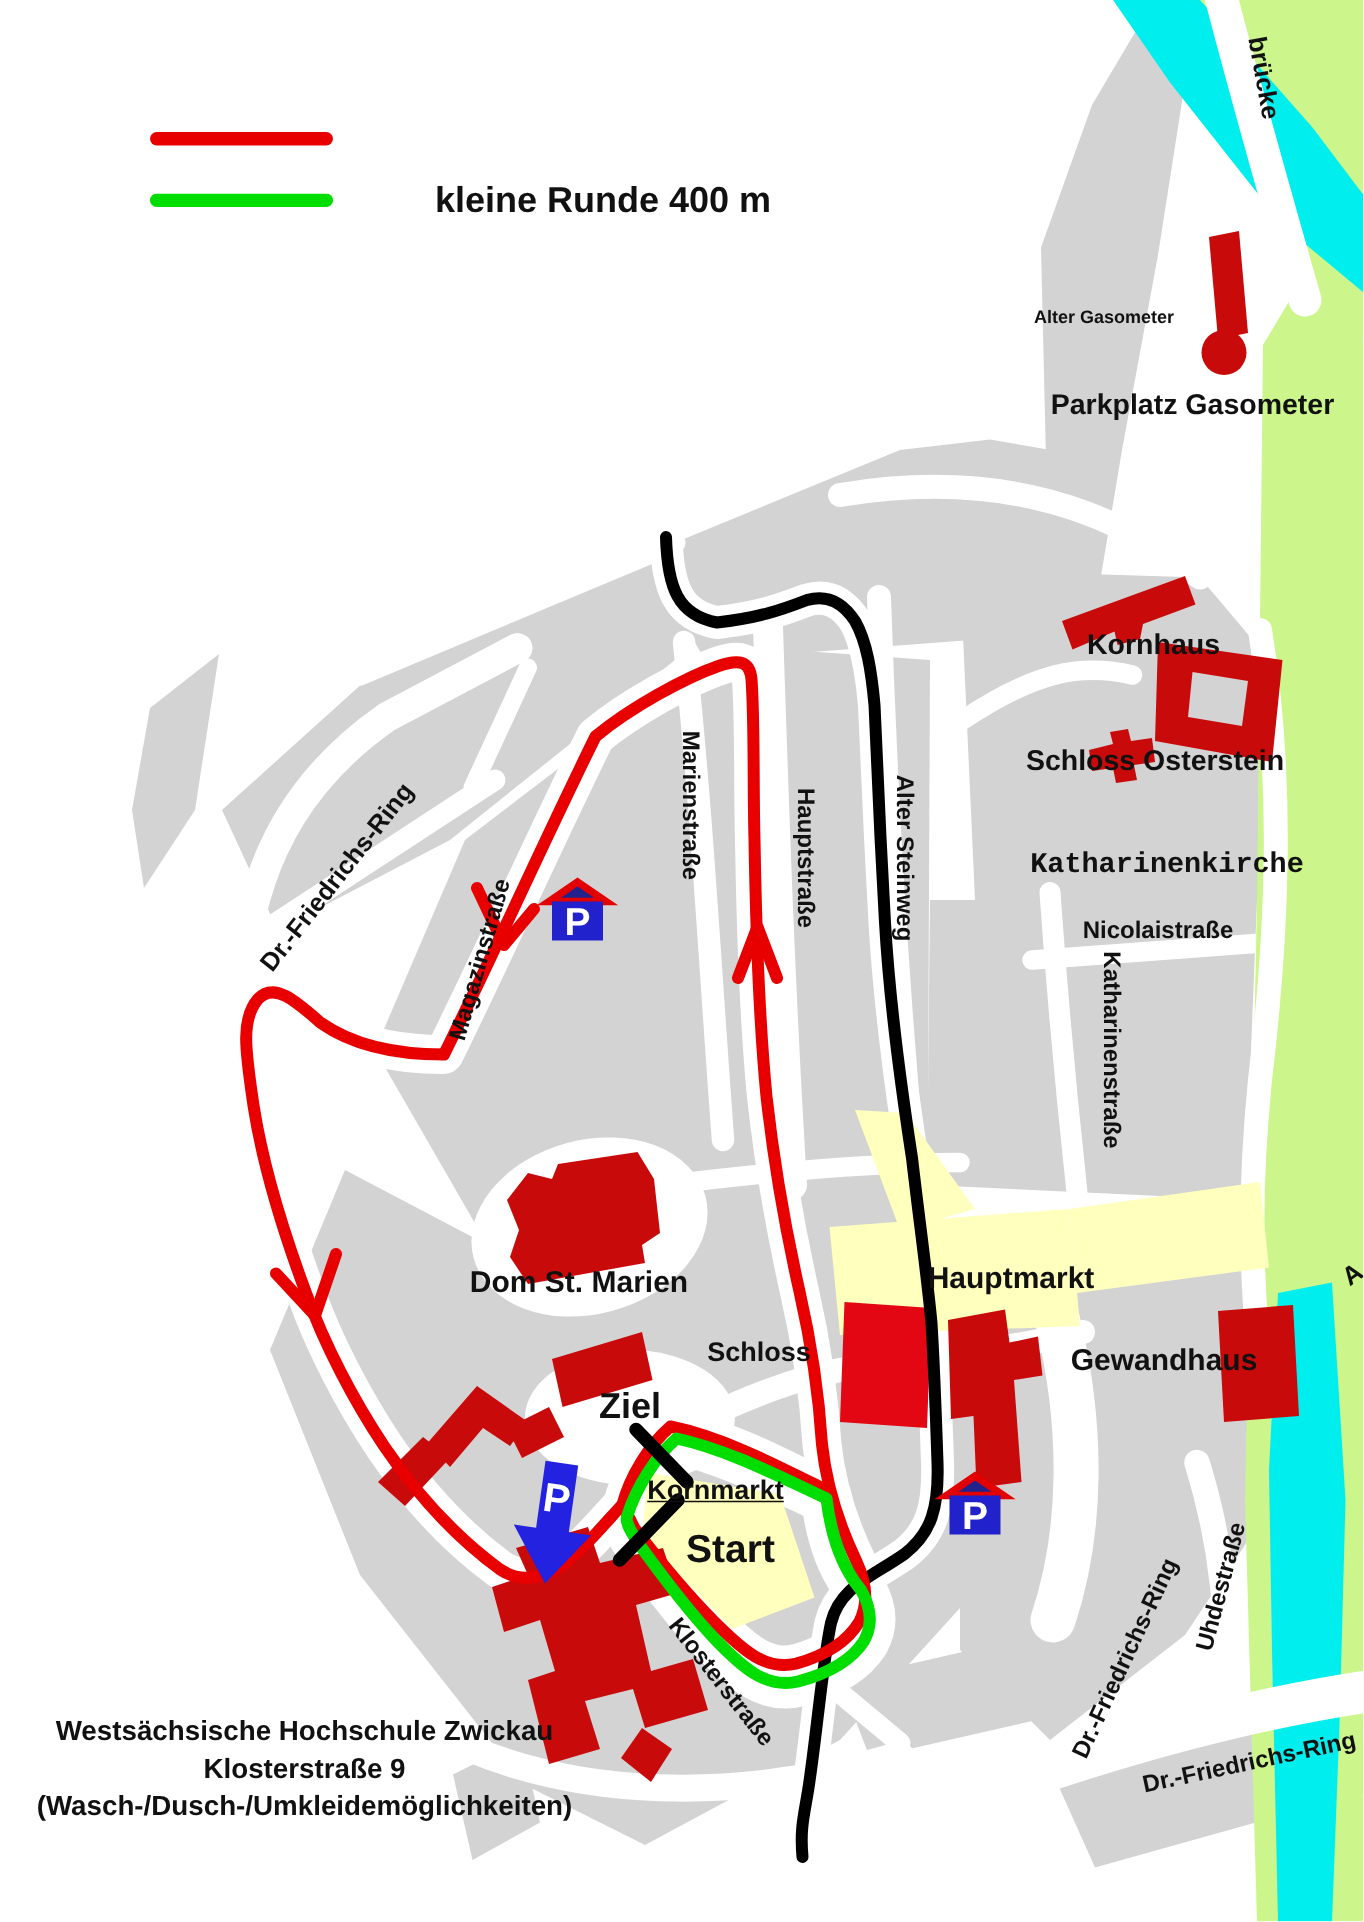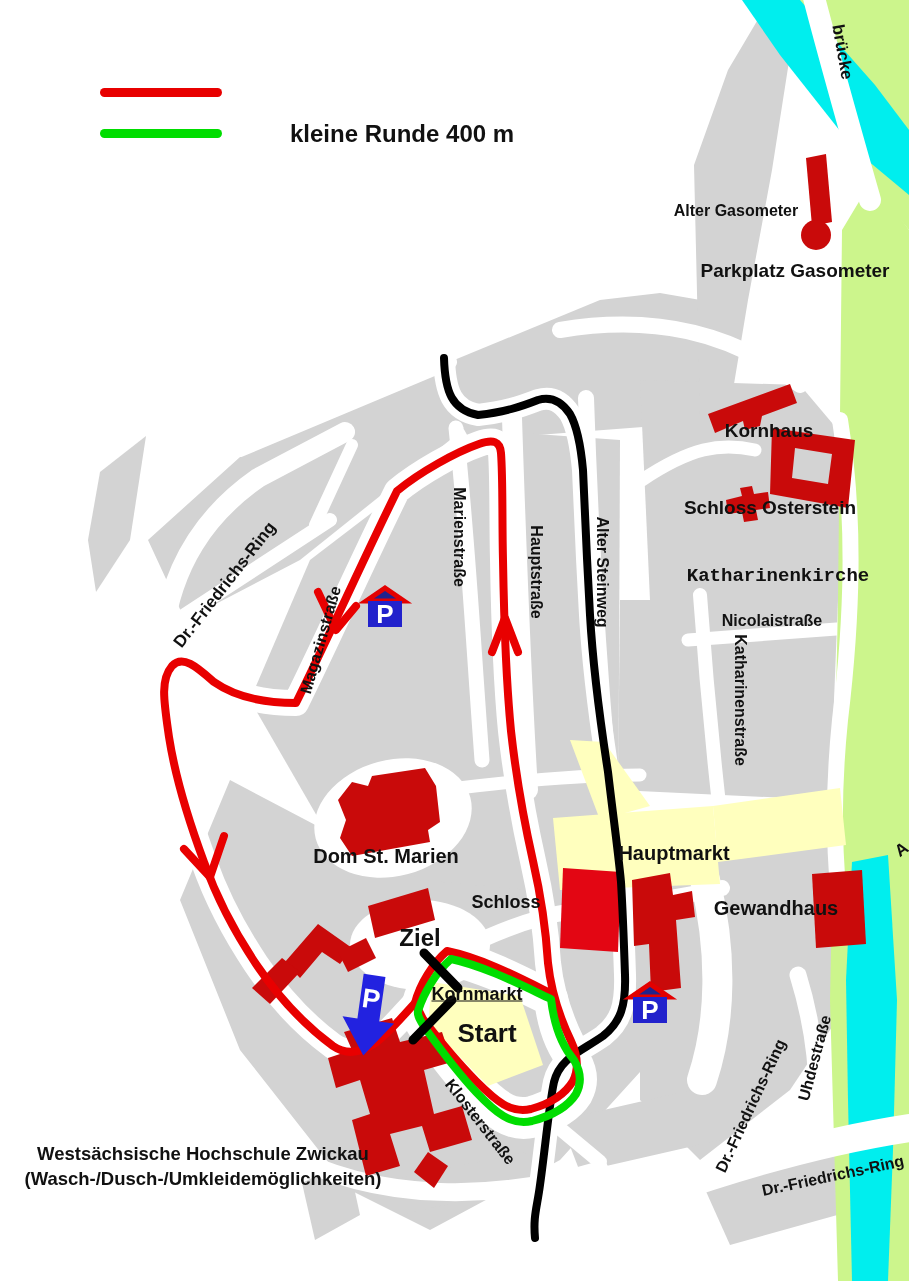--- a/index.html
+++ b/index.html
@@ -161,21 +161,21 @@
     </g>
     <g>
       <polygon fill="#22228c" stroke="#e30000" stroke-width="5" points="631,997 650,984 669,997"></polygon>
       <rect fill="#2222cc" x="633" y="997" width="34" height="26"></rect>
       <text x="650" y="1019" text-anchor="middle" fill="#ffffff" font-size="26" font-weight="bold" font-family="Liberation Sans, sans-serif">P</text>
     </g>
   </svg>
 
   <div id="labels-layer">
       <div class="map-label" style="left: 842px; top: 52px; font-size: 17px; transform: translate(-50%, -50%) rotate(80deg);">brücke</div>
-      <div class="map-label" style="left: 736px; top: 211px; font-size: 16px; transform: translate(-50%, -50%) rotate(0deg);">Alter Gasometer</div>
+      <div class="map-label" style="left: 736px; top: 211px; font-size: 12px; transform: translate(-50%, -50%) rotate(0deg);">Alter Gasometer</div>
       <div class="map-label" style="left: 795px; top: 271px; font-size: 19px; transform: translate(-50%, -50%) rotate(0deg);">Parkplatz Gasometer</div>
       <div class="map-label" style="left: 737px; top: 431px; font-size: 19px; transform: translate(-50%, -50%) rotate(0deg); margin-left: 32px;">Kornhaus</div>
       <div class="map-label" style="left: 770px; top: 508px; font-size: 19px; transform: translate(-50%, -50%) rotate(0deg);">Schloss Osterstein</div>
       <div class="map-label" style="left: 778px; top: 576px; font-size: 19px; transform: translate(-50%, -50%) rotate(0deg); font-family: Liberation Mono, monospace;">Katharinenkirche</div>
       <div class="map-label" style="left: 772px; top: 621px; font-size: 16px; transform: translate(-50%, -50%) rotate(0deg);">Nicolaistraße</div>
       <div class="map-label" style="left: 740px; top: 700px; font-size: 16px; transform: translate(-50%, -50%) rotate(90deg);">Katharinenstraße</div>
       <div class="map-label" style="left: 459px; top: 537px; font-size: 16px; transform: translate(-50%, -50%) rotate(90deg);">Marienstraße</div>
       <div class="map-label" style="left: 536px; top: 572px; font-size: 16px; transform: translate(-50%, -50%) rotate(90deg);">Hauptstraße</div>
       <div class="map-label" style="left: 602px; top: 572px; font-size: 16px; transform: translate(-50%, -50%) rotate(90deg);">Alter Steinweg</div>
       <div class="map-label" style="left: 321px; top: 640px; font-size: 16px; transform: translate(-50%, -50%) rotate(-74deg);">Magazinstraße</div>
@@ -203,16 +203,17 @@
     <div class="legend-row">
       <svg class="legend-swatch" width="122" height="10">
         <rect x="0" y="0" width="122" height="9" rx="4.5" fill="#00dd00"></rect>
       </svg>
       <span class="legend-text">kleine Runde 400 m</span>
     </div>
   </div>
 
   <div id="footer-text">
     <div>Westsächsische Hochschule Zwickau</div>
+    <div>Klosterstraße 9</div>
     <div>(Wasch-/Dusch-/Umkleidemöglichkeiten)</div>
   </div>
 
 </div>
 
 </body></html>

